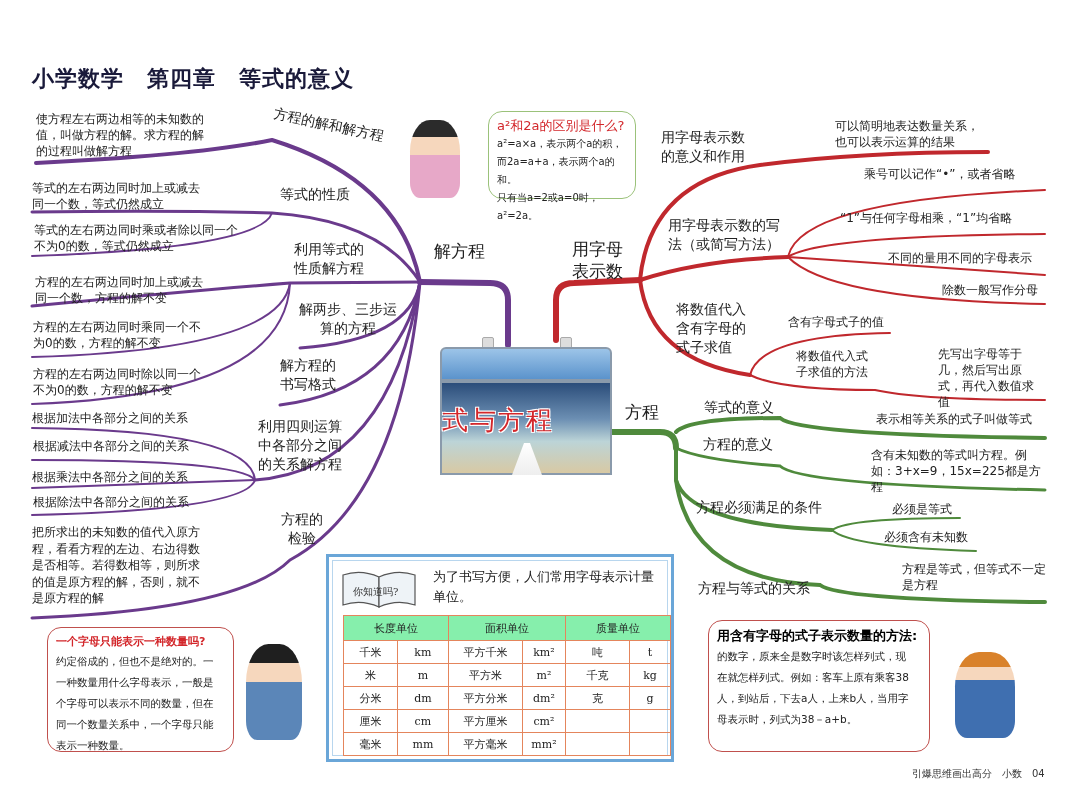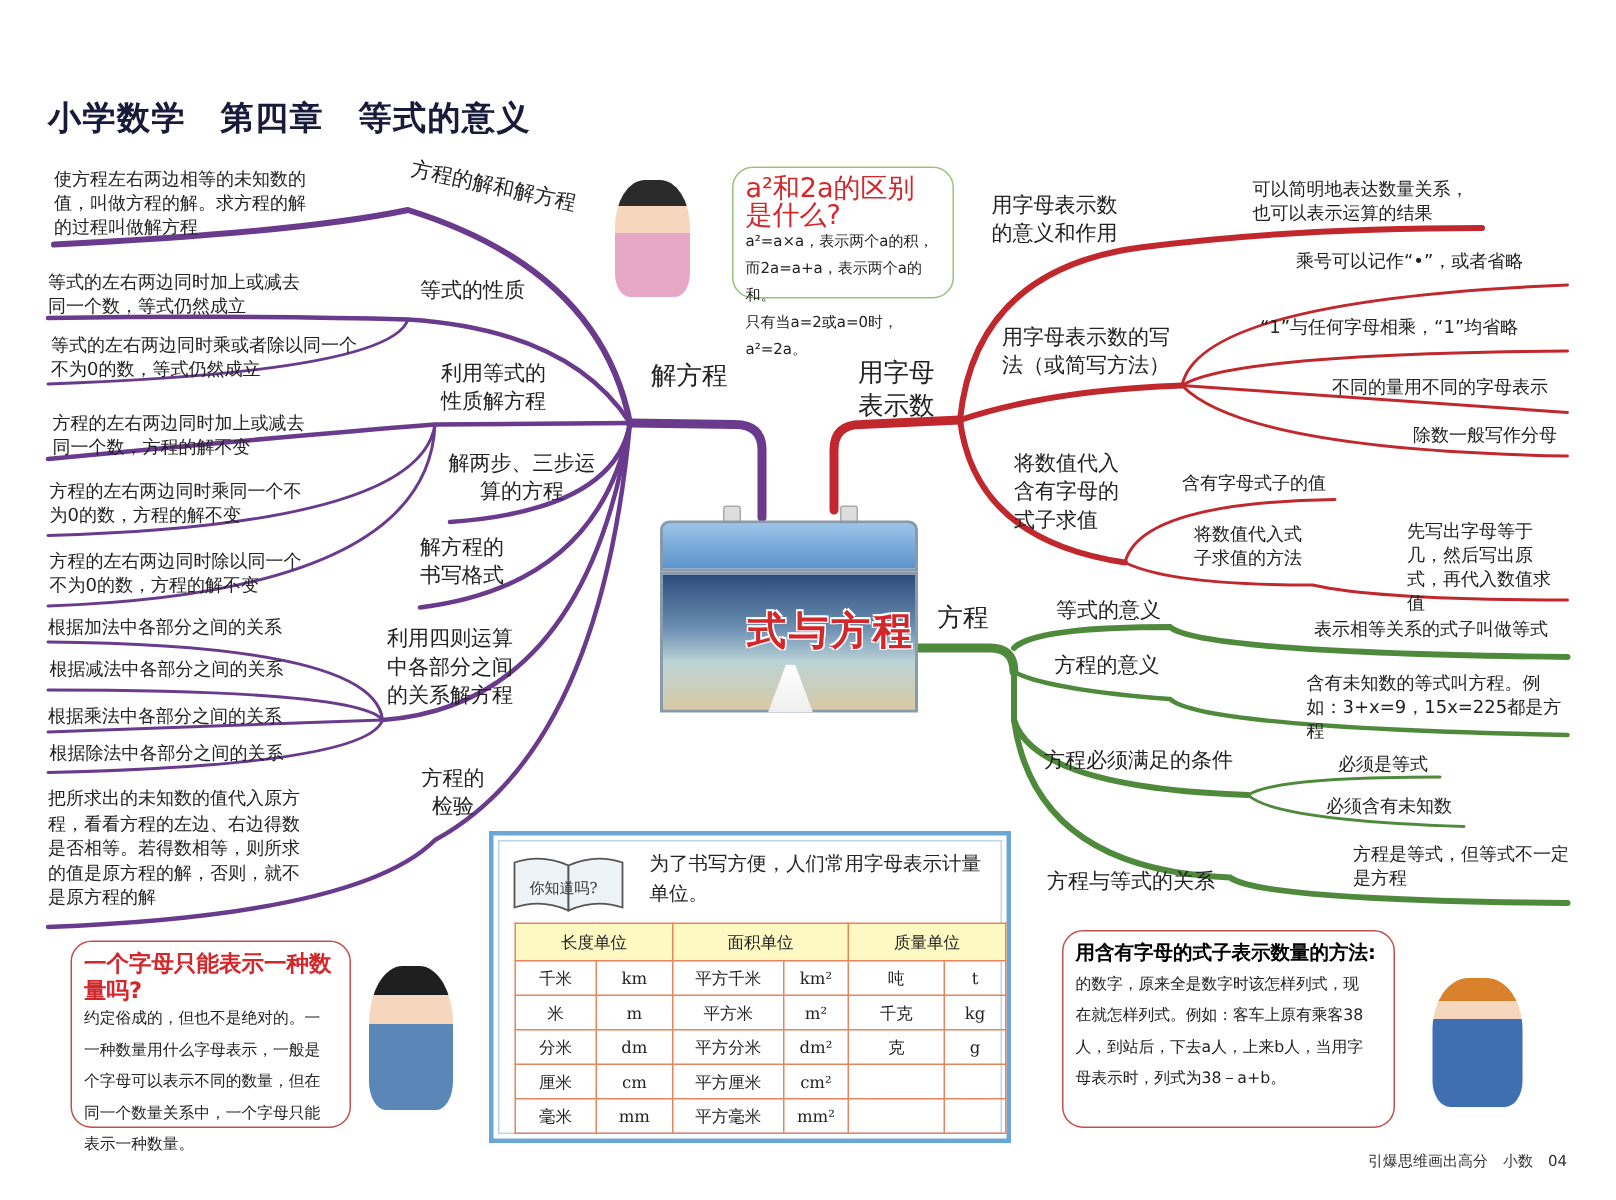--- a/index.html
+++ b/index.html
@@ -8,38 +8,38 @@
   svg.lines{position:absolute;left:0;top:0;}
   .title{left:32px;top:64px;font-size:22px;font-weight:bold;color:#1a1a3a;letter-spacing:1px;white-space:pre;}
   .leaf{font-size:12px;line-height:16px;color:#222;}
   .node{font-size:14px;line-height:19px;color:#222;}
   .main{font-size:17px;line-height:22px;color:#222;}
   .center{left:440px;top:343px;width:172px;height:132px;}
   .center .lid{position:absolute;left:0;top:4px;width:172px;height:34px;background:linear-gradient(#9cc4e8,#5b93cc);border:2px solid #8a9aab;border-radius:6px 6px 0 0;box-sizing:border-box;}
   .center .peg{position:absolute;top:-6px;width:10px;height:12px;background:#ddd;border:1px solid #aaa;border-radius:2px;}
   .center .pic{position:absolute;left:0;top:38px;width:172px;height:94px;background:linear-gradient(#2b4d7a 0%,#6c8fb3 40%,#bcd4d7 65%,#d8c9a4 100%);border:2px solid #8a9aab;box-sizing:border-box;}
   .center .pier{position:absolute;left:70px;top:60px;width:30px;height:32px;background:linear-gradient(#fff,#eee);clip-path:polygon(40% 0,60% 0,100% 100%,0 100%);}
-  .center .ctitle{position:absolute;left:0;top:20px;width:100%;text-align:right;font-size:26px;font-weight:bold;color:#d3272b;text-shadow:1px 1px 0 #fff,-1px -1px 0 #fff,1px -1px 0 #fff,-1px 1px 0 #fff;letter-spacing:2px;}
+  .center .ctitle{position:absolute;left:0;top:20px;width:100%;text-align:left;font-size:26px;font-weight:normal;color:#d3272b;text-shadow:1px 1px 0 #fff,-1px -1px 0 #fff,1px -1px 0 #fff,-1px 1px 0 #fff;letter-spacing:2px;}
   .bubble{border-radius:14px;background:#fff;box-sizing:border-box;}
   .bub1{left:488px;top:111px;width:148px;height:88px;border:1.5px solid #9bc27a;padding:5px 8px;}
-  .bub1 .q{color:#d3272b;font-size:18px;line-height:18px;}
+  .bub1 .q{color:#d3272b;font-size:13px;line-height:18px;}
   .bub1 .t{font-size:10px;line-height:18px;color:#222;}
   .bub2{left:47px;top:627px;width:187px;height:125px;border:1.5px solid #c0504d;padding:5px 8px;}
-  .bub2 .q{color:#d3272b;font-size:15px;line-height:18px;font-weight:bold;}
+  .bub2 .q{color:#d3272b;font-size:11px;line-height:18px;font-weight:bold;}
   .bub2 .t{font-size:10.5px;line-height:21px;}
   .bub3{left:708px;top:620px;width:222px;height:132px;border:1.5px solid #c0504d;padding:5px 8px;}
   .bub3 .q{color:#000000;font-size:13px;line-height:20px;font-weight:bold;}
   .bub3 .t{font-size:10.5px;line-height:21px;}
   .know{left:326px;top:554px;width:348px;height:208px;border:3px solid #6aa6d8;box-sizing:border-box;background:#fff;}
   .know .inner{position:absolute;left:3px;top:3px;right:3px;bottom:3px;border:1px solid #b8d6ee;}
   .know .head{position:absolute;left:104px;top:10px;width:230px;font-size:13px;line-height:20px;}
   .know .book{position:absolute;left:12px;top:12px;width:78px;height:40px;}
   .know table{position:absolute;left:14px;top:58px;border-collapse:collapse;font-family:"DejaVu Serif","Liberation Serif",serif;font-size:11px;}
   .know td,.know th{border:1px solid #e4855c;height:22px;text-align:center;padding:0;}
-  .know th{background:#fef9c3;font-weight:normal;height:24px;}
+  .know th{background:#86efac;font-weight:normal;height:24px;}
   .footer{left:912px;top:767px;font-size:10px;color:#333;white-space:pre;}
   .figure{border-radius:40% 40% 20% 20%;}
 </style>
 </head>
 <body>
 
 <svg class="lines" width="1077" height="800">
 
   <g fill="none" stroke="#6a3a8c" stroke-linecap="round">
     <path d="M508 345 L508 300 Q508 283 490 283 L420 282" stroke-width="6"></path>

